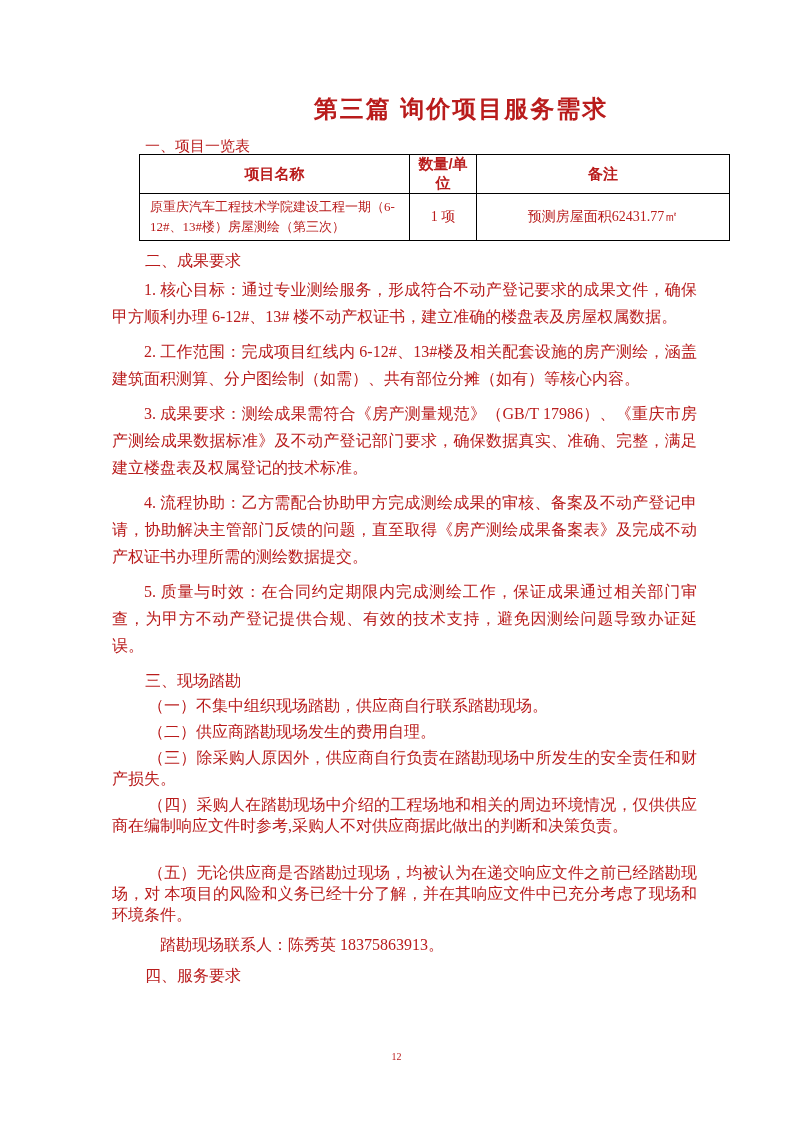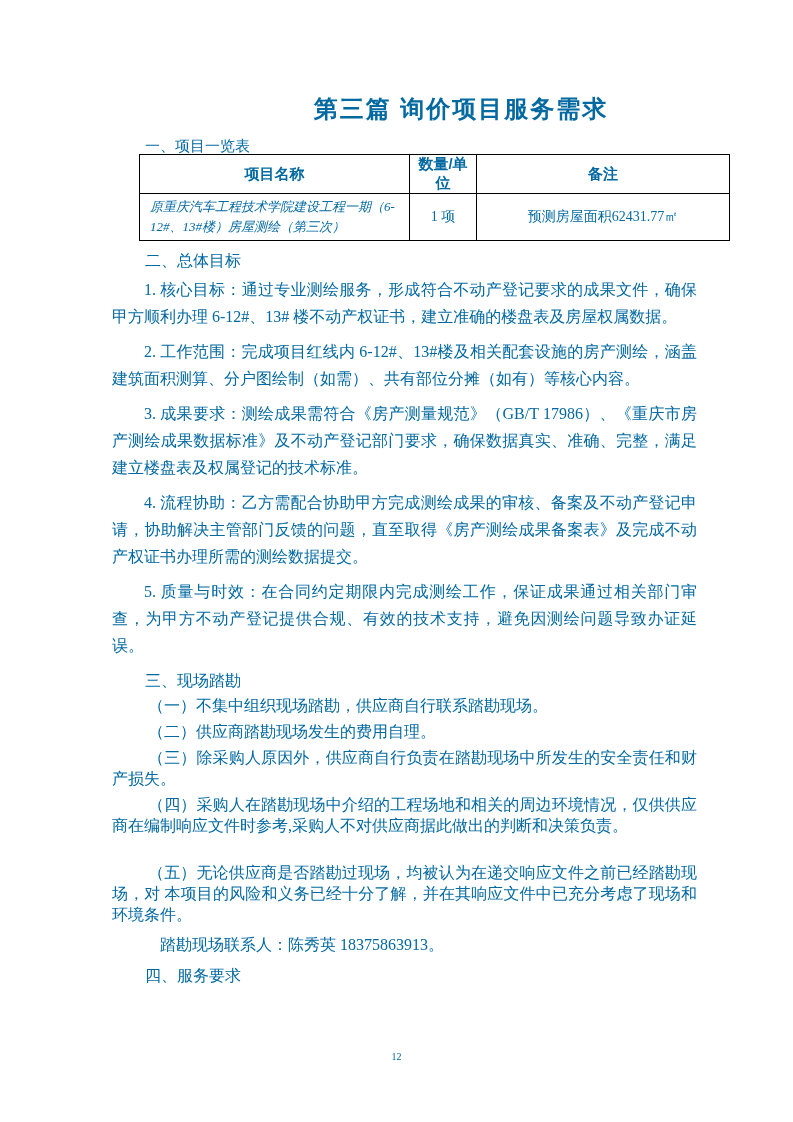--- a/index.html
+++ b/index.html
@@ -1,21 +1,21 @@
 <!DOCTYPE html>
 <html><head>
 <meta charset="utf-8">
 <style>
   * { margin:0; padding:0; box-sizing:border-box; }
   html, body { background:#ffffff; }
   .page {
     position:relative;
     width:793px; height:1122px;
     background:#ffffff;
-    color:#0369a1;
+    color:#b91c1c;
     overflow:hidden;
     font-family:"Liberation Serif", serif;
   }
   .content {
     position:absolute; left:107px; top:0; width:590px;
   }
   .doc-title {
     margin-top:92px;
     padding-left:118px;
     text-align:center;
@@ -60,21 +60,20 @@
   .project-table td {
     font-family:"Liberation Serif", serif;
     font-size:14px;
     height:47px;
   }
   td.cell-name {
     font-size:13px;
     line-height:20px;
     text-align:left;
     padding:3px 5px 3px 10px;
-    font-style:italic;
   }
   td.cell-center { text-align:center; padding:0 2px; }
 
   .body-p {
     font-size:16px;
     line-height:27px;
     text-align:justify;
     text-indent:32px;
     margin:8px 0 0 5px;
   }
@@ -131,21 +130,21 @@
       </thead>
       <tbody>
         <tr>
           <td class="cell-name">原重庆汽车工程技术学院建设工程一期（6-12#、13#楼）房屋测绘（第三次）</td>
           <td class="cell-center">1 项</td>
           <td class="cell-center">预测房屋面积62431.77㎡</td>
         </tr>
       </tbody>
     </table>
 
-    <h2 class="sec-heading h-goals">二、总体目标</h2>
+    <h2 class="sec-heading h-goals">二、成果要求</h2>
     <p class="body-p first">1. 核心目标：通过专业测绘服务，形成符合不动产登记要求的成果文件，确保甲方顺利办理 6-12#、13# 楼不动产权证书，建立准确的楼盘表及房屋权属数据。</p>
     <p class="body-p">2. 工作范围：完成项目红线内 6-12#、13#楼及相关配套设施的房产测绘，涵盖建筑面积测算、分户图绘制（如需）、共有部位分摊（如有）等核心内容。</p>
     <p class="body-p">3. 成果要求：测绘成果需符合《房产测量规范》（GB/T 17986）、《重庆市房产测绘成果数据标准》及不动产登记部门要求，确保数据真实、准确、完整，满足建立楼盘表及权属登记的技术标准。</p>
     <p class="body-p">4. 流程协助：乙方需配合协助甲方完成测绘成果的审核、备案及不动产登记申请，协助解决主管部门反馈的问题，直至取得《房产测绘成果备案表》及完成不动产权证书办理所需的测绘数据提交。</p>
     <p class="body-p">5. 质量与时效：在合同约定期限内完成测绘工作，保证成果通过相关部门审查，为甲方不动产登记提供合规、有效的技术支持，避免因测绘问题导致办证延误。</p>
 
     <h2 class="sec-heading h-survey">三、现场踏勘</h2>
     <p class="item-p">（一）不集中组织现场踏勘，供应商自行联系踏勘现场。</p>
     <p class="item-p">（二）供应商踏勘现场发生的费用自理。</p>
     <p class="item-p">（三）除采购人原因外，供应商自行负责在踏勘现场中所发生的安全责任和财产损失。</p>

